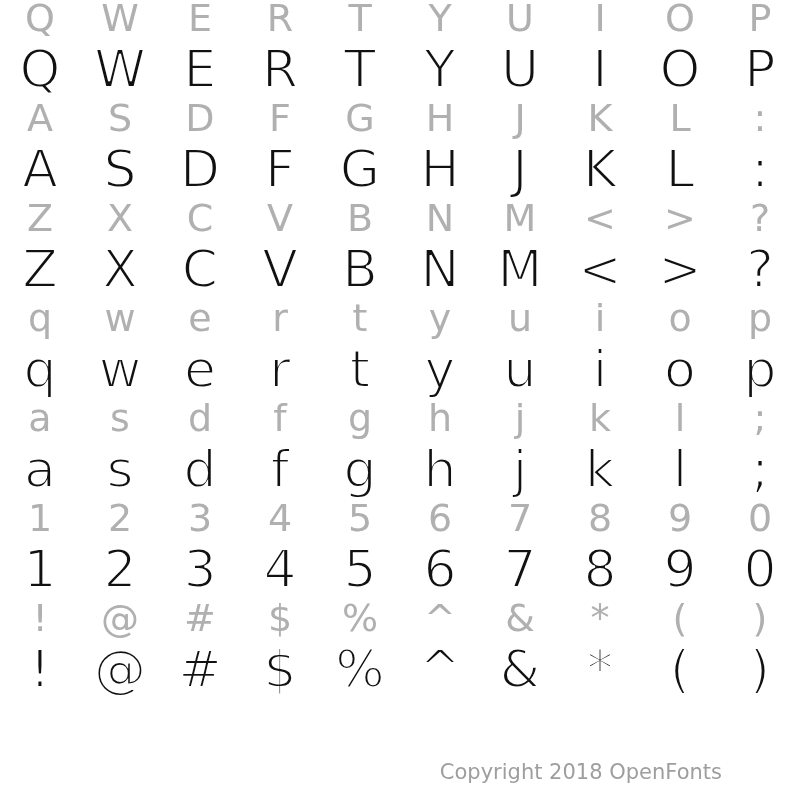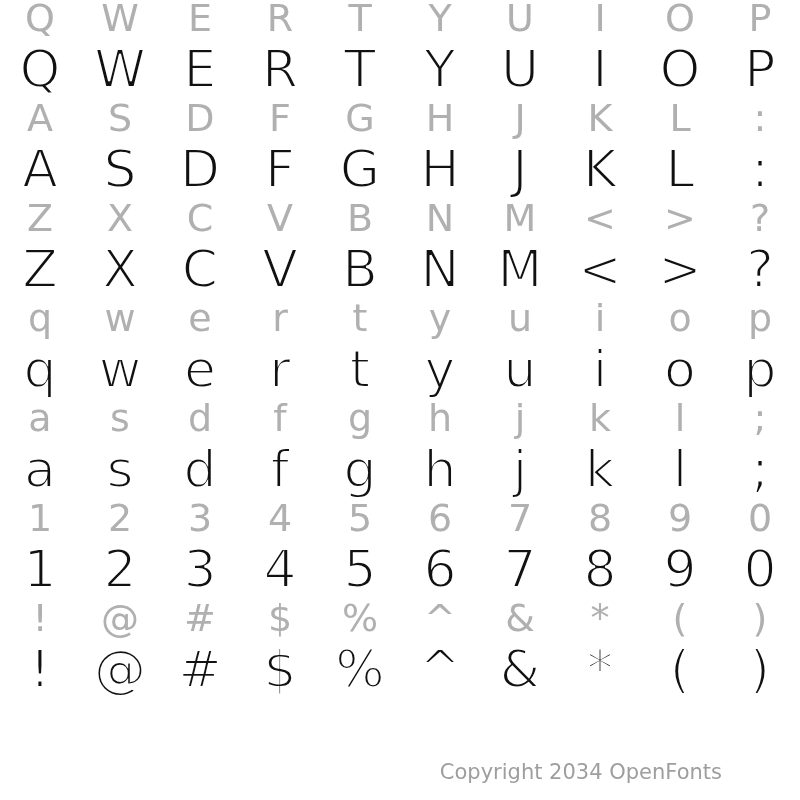--- a/index.html
+++ b/index.html
@@ -69,14 +69,14 @@
       <div class="row spec" style="top: 238px;"><span class="cell">Z</span><span class="cell">X</span><span class="cell">C</span><span class="cell">V</span><span class="cell">B</span><span class="cell">N</span><span class="cell">M</span><span class="cell">&lt;</span><span class="cell">&gt;</span><span class="cell">?</span></div>
       <div class="row ref" style="top: 294px;"><span class="cell">q</span><span class="cell">w</span><span class="cell">e</span><span class="cell">r</span><span class="cell">t</span><span class="cell">y</span><span class="cell">u</span><span class="cell">i</span><span class="cell">o</span><span class="cell">p</span></div>
       <div class="row spec" style="top: 338px;"><span class="cell">q</span><span class="cell">w</span><span class="cell">e</span><span class="cell">r</span><span class="cell">t</span><span class="cell">y</span><span class="cell">u</span><span class="cell">i</span><span class="cell">o</span><span class="cell">p</span></div>
       <div class="row ref" style="top: 394px;"><span class="cell">a</span><span class="cell">s</span><span class="cell">d</span><span class="cell">f</span><span class="cell">g</span><span class="cell">h</span><span class="cell">j</span><span class="cell">k</span><span class="cell">l</span><span class="cell">;</span></div>
       <div class="row spec" style="top: 438px;"><span class="cell">a</span><span class="cell">s</span><span class="cell">d</span><span class="cell">f</span><span class="cell">g</span><span class="cell">h</span><span class="cell">j</span><span class="cell">k</span><span class="cell">l</span><span class="cell">;</span></div>
       <div class="row ref" style="top: 494px;"><span class="cell">1</span><span class="cell">2</span><span class="cell">3</span><span class="cell">4</span><span class="cell">5</span><span class="cell">6</span><span class="cell">7</span><span class="cell">8</span><span class="cell">9</span><span class="cell">0</span></div>
       <div class="row spec" style="top: 538px;"><span class="cell">1</span><span class="cell">2</span><span class="cell">3</span><span class="cell">4</span><span class="cell">5</span><span class="cell">6</span><span class="cell">7</span><span class="cell">8</span><span class="cell">9</span><span class="cell">0</span></div>
       <div class="row ref" style="top: 594px;"><span class="cell">!</span><span class="cell">@</span><span class="cell">#</span><span class="cell">$</span><span class="cell">%</span><span class="cell">^</span><span class="cell">&amp;</span><span class="cell">*</span><span class="cell">(</span><span class="cell">)</span></div>
       <div class="row spec" style="top: 638px;"><span class="cell">!</span><span class="cell">@</span><span class="cell">#</span><span class="cell">$</span><span class="cell">%</span><span class="cell">^</span><span class="cell">&amp;</span><span class="cell">*</span><span class="cell">(</span><span class="cell">)</span></div>
     </div>
-  <div class="footer">Copyright 2034 OpenFonts</div>
+  <div class="footer">Copyright 2018 OpenFonts</div>
 </div>
 
 </body></html>

